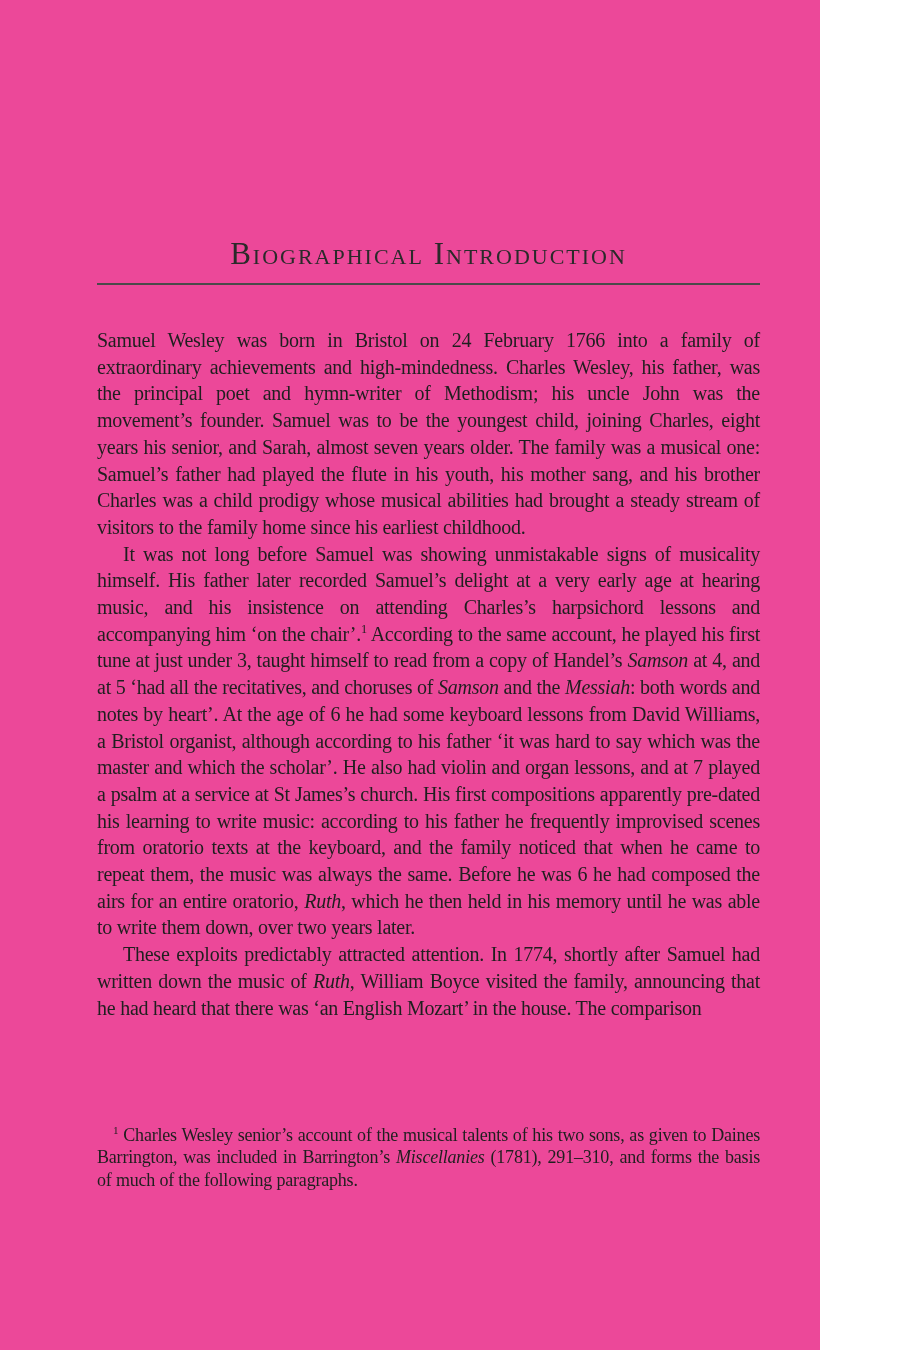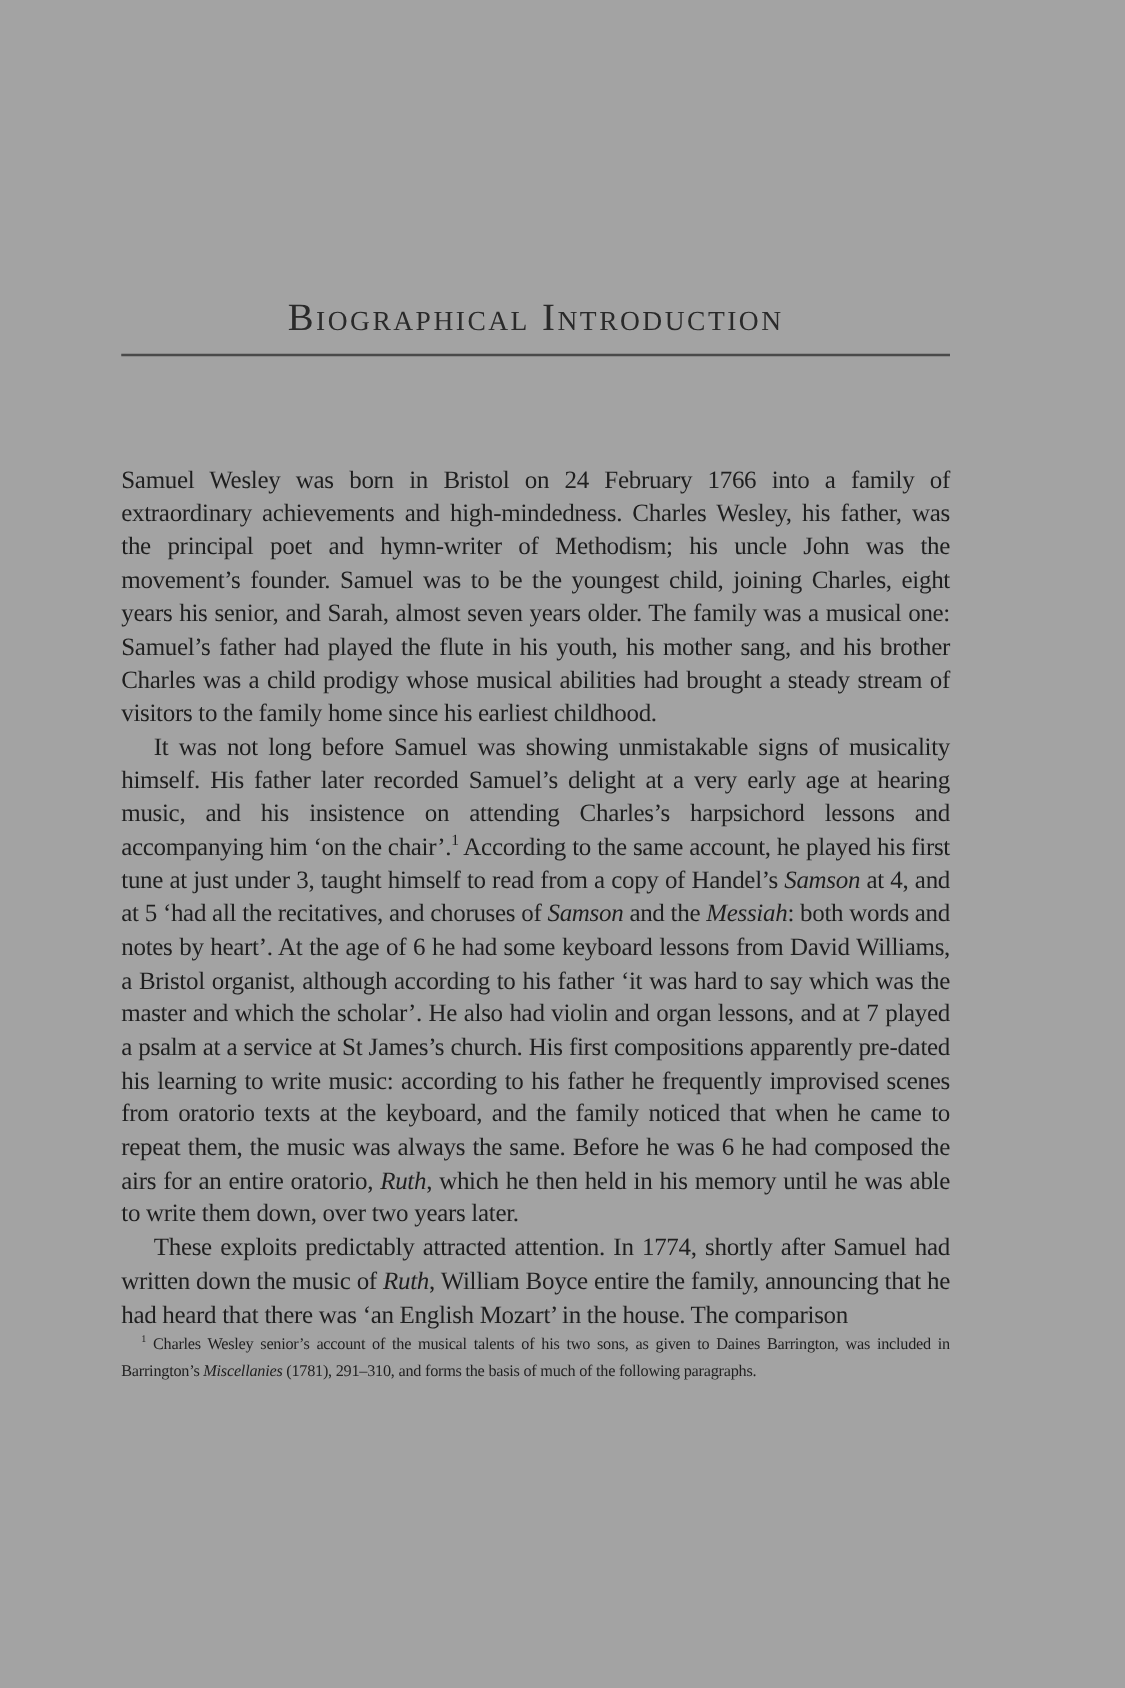--- a/index.html
+++ b/index.html
@@ -2,23 +2,23 @@
 <html lang="en"><head>
 <meta charset="utf-8">
 <style>
   html, body {
     margin: 0;
     padding: 0;
     background: #ffffff;
   }
   .page {
     position: relative;
-    width: 900px;
+    width: 820px;
     height: 1350px;
-    background: #a3a3a3;
+    background: #ec4899;
     color: #1f1f1f;
     font-family: "Liberation Serif", "DejaVu Serif", serif;
     overflow: hidden;
   }
   .content {
     position: absolute;
     left: 97px;
     top: 238px;
     width: 663px;
   }
@@ -33,63 +33,63 @@
     line-height: 1;
     white-space: nowrap;
   }
   .title-rule {
     border: none;
     border-top: 2px solid #4a4a4a;
     margin: 14px 0 0 0;
     width: 100%;
   }
   .body {
-    margin-top: 86px;
+    margin-top: 42px;
     font-size: 20px;
     line-height: 26.7px;
     letter-spacing: -0.25px;
     text-align: justify;
   }
   .para {
     margin: 0;
   }
   .para.indent {
     text-indent: 26px;
     font-family: Liberation Serif, serif;
   }
   sup {
     font-size: 62%;
     vertical-align: super;
     line-height: 0;
   }
   .footnote {
     position: absolute;
     left: 97px;
-    top: 1064px;
+    top: 1124px;
     width: 663px;
-    font-size: 13px;
+    font-size: 18px;
     line-height: 22.4px;
     letter-spacing: -0.2px;
     text-align: justify;
   }
   .footnote-text {
     margin: 0;
     text-indent: 16px;
   }
 </style>
 </head>
 <body>
 
 <main class="page">
   <section class="content">
     <h1 class="title">Biographical Introduction</h1>
     <hr class="title-rule">
     <div class="body" id="body-paragraphs">
         <p class="para"><span>Samuel Wesley was born in Bristol on 24 February 1766 into a family of extraordinary achievements and high-mindedness. Charles Wesley, his father, was the principal poet and hymn-writer of Methodism; his uncle John was the movement’s founder. Samuel was to be the youngest child, joining Charles, eight years his senior, and Sarah, almost seven years older. The family was a musical one: Samuel’s father had played the flute in his youth, his mother sang, and his brother Charles was a child prodigy whose musical abilities had brought a steady stream of visitors to the family home since his earliest childhood.</span></p>
         <p class="para indent"><span>It was not long before Samuel was showing unmistakable signs of musicality himself. His father later recorded Samuel’s delight at a very early age at hearing music, and his insistence on attending Charles’s harpsichord lessons and accompanying him ‘on the chair’.</span><sup>1</sup><span> According to the same account, he played his first tune at just under 3, taught himself to read from a copy of Handel’s </span><i>Samson</i><span> at 4, and at 5 ‘had all the recitatives, and choruses of </span><i>Samson</i><span> and the </span><i>Messiah</i><span>: both words and notes by heart’. At the age of 6 he had some keyboard lessons from David Williams, a Bristol organist, although according to his father ‘it was hard to say which was the master and which the scholar’. He also had violin and organ lessons, and at 7 played a psalm at a service at St James’s church. His first compositions apparently pre-dated his learning to write music: according to his father he frequently improvised scenes from oratorio texts at the keyboard, and the family noticed that when he came to repeat them, the music was always the same. Before he was 6 he had composed the airs for an entire oratorio, </span><i>Ruth</i><span>, which he then held in his memory until he was able to write them down, over two years later.</span></p>
-        <p class="para indent"><span>These exploits predictably attracted attention. In 1774, shortly after Samuel had written down the music of </span><i>Ruth</i><span>, William Boyce entire the family, announcing that he had heard that there was ‘an English Mozart’ in the house. The comparison</span></p>
+        <p class="para indent"><span>These exploits predictably attracted attention. In 1774, shortly after Samuel had written down the music of </span><i>Ruth</i><span>, William Boyce visited the family, announcing that he had heard that there was ‘an English Mozart’ in the house. The comparison</span></p>
       </div>
   </section>
 
   <aside class="footnote">
     <p class="footnote-text" id="footnote-text"><sup>1</sup><span> Charles Wesley senior’s account of the musical talents of his two sons, as given to Daines Barrington, was included in Barrington’s </span><i>Miscellanies</i><span> (1781), 291–310, and forms the basis of much of the following paragraphs.</span></p>
   </aside>
 </main>
 
 </body></html>

